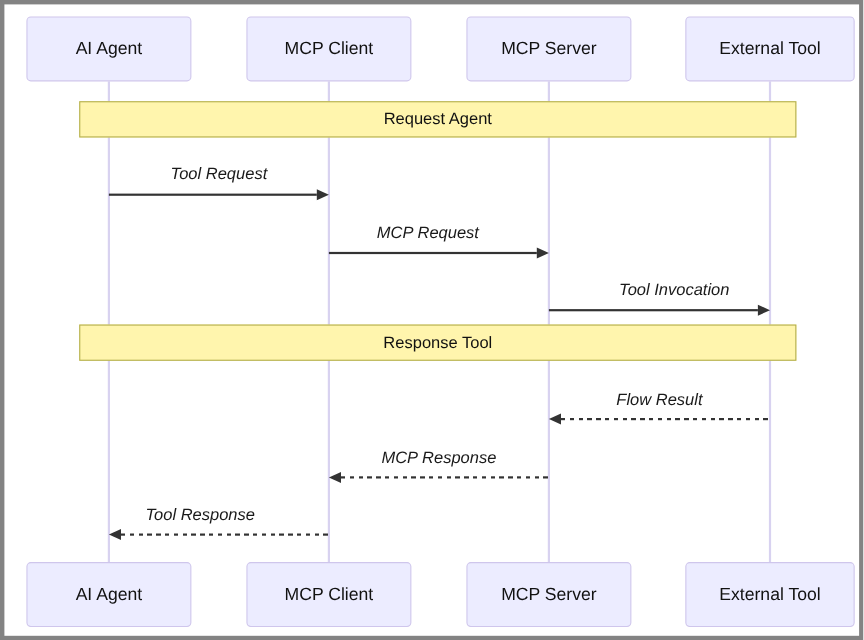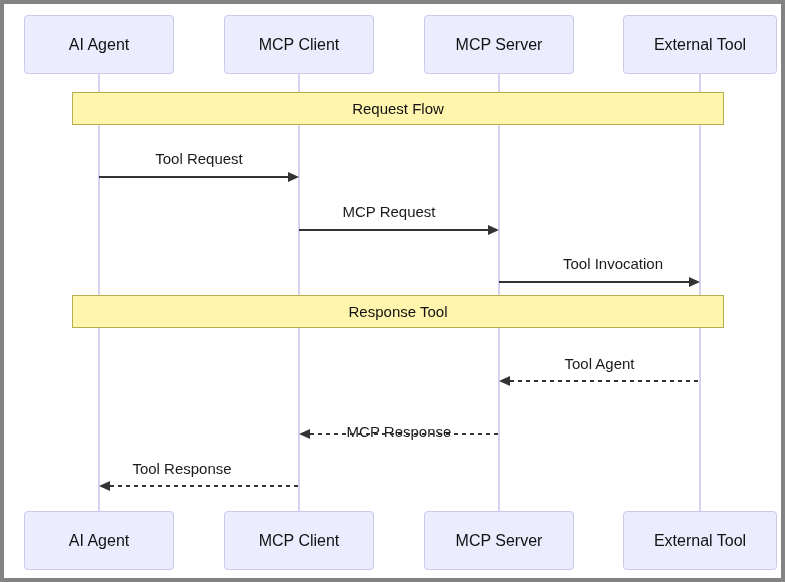--- a/index.html
+++ b/index.html
@@ -32,21 +32,21 @@
     left:68px;width:652px;height:33px;
     background:#FFF5AD;
     border:1.5px solid #b3ae4e;
     box-sizing:border-box;
     display:flex;align-items:center;justify-content:center;
     font-size:15px;color:#111;
   }
   .msg-label{
     position:absolute;height:20px;
     display:flex;align-items:center;justify-content:center;
-    font-size:15px;color:#1a1a1a;
+    font-size:15px;color:#1a1a1a;font-style:italic;
   }
   .msg-line{
     position:absolute;height:2px;background:#333333;
   }
   .msg-line.dotted{
     background:repeating-linear-gradient(to right,#333 0px,#333 4px,transparent 4px,transparent 8px);
   }
   .arrowhead{
     position:absolute;width:0;height:0;
     border-top:5px solid transparent;
@@ -63,41 +63,41 @@
   <div class="lifeline" style="left:94px"></div>
   <div class="lifeline" style="left:294px"></div>
   <div class="lifeline" style="left:494px"></div>
   <div class="lifeline" style="left:695px"></div>
 
   <div class="actor" style="left:20px;top:11px">AI Agent</div>
   <div class="actor" style="left:220px;top:11px">MCP Client</div>
   <div class="actor" style="left:420px;top:11px">MCP Server</div>
   <div class="actor" style="left:619px;top:11px;width:154px">External Tool</div>
 
-  <div class="note" style="top:88px">Request Flow</div>
+  <div class="note" style="top:88px">Request Agent</div>
 
   <div class="msg-label" style="left:95px;top:144px;width:200px">Tool Request</div>
   <div class="msg-line" style="left:95px;top:172px;width:189px"></div>
   <div class="arrowhead right" style="left:284px;top:168px"></div>
 
   <div class="msg-label" style="left:295px;top:197px;width:180px">MCP Request</div>
   <div class="msg-line" style="left:295px;top:225px;width:189px"></div>
   <div class="arrowhead right" style="left:484px;top:221px"></div>
 
   <div class="msg-label" style="left:495px;top:249px;width:228px">Tool Invocation</div>
   <div class="msg-line" style="left:495px;top:277px;width:190px"></div>
   <div class="arrowhead right" style="left:685px;top:273px"></div>
 
   <div class="note" style="top:291px">Response Tool</div>
 
-  <div class="msg-label" style="left:495px;top:349px;width:201px">Tool Agent</div>
+  <div class="msg-label" style="left:495px;top:349px;width:201px">Flow Result</div>
   <div class="arrowhead left" style="left:495px;top:372px"></div>
   <div class="msg-line dotted" style="left:506px;top:376px;width:190px"></div>
 
-  <div class="msg-label" style="left:295px;top:417px;width:200px">MCP Response</div>
+  <div class="msg-label" style="left:295px;top:402px;width:200px">MCP Response</div>
   <div class="arrowhead left" style="left:295px;top:425px"></div>
   <div class="msg-line dotted" style="left:306px;top:429px;width:189px"></div>
 
   <div class="msg-label" style="left:78px;top:454px;width:200px">Tool Response</div>
   <div class="arrowhead left" style="left:95px;top:477px"></div>
   <div class="msg-line dotted" style="left:106px;top:481px;width:189px"></div>
 
   <div class="actor" style="left:20px;top:507px">AI Agent</div>
   <div class="actor" style="left:220px;top:507px">MCP Client</div>
   <div class="actor" style="left:420px;top:507px">MCP Server</div>

